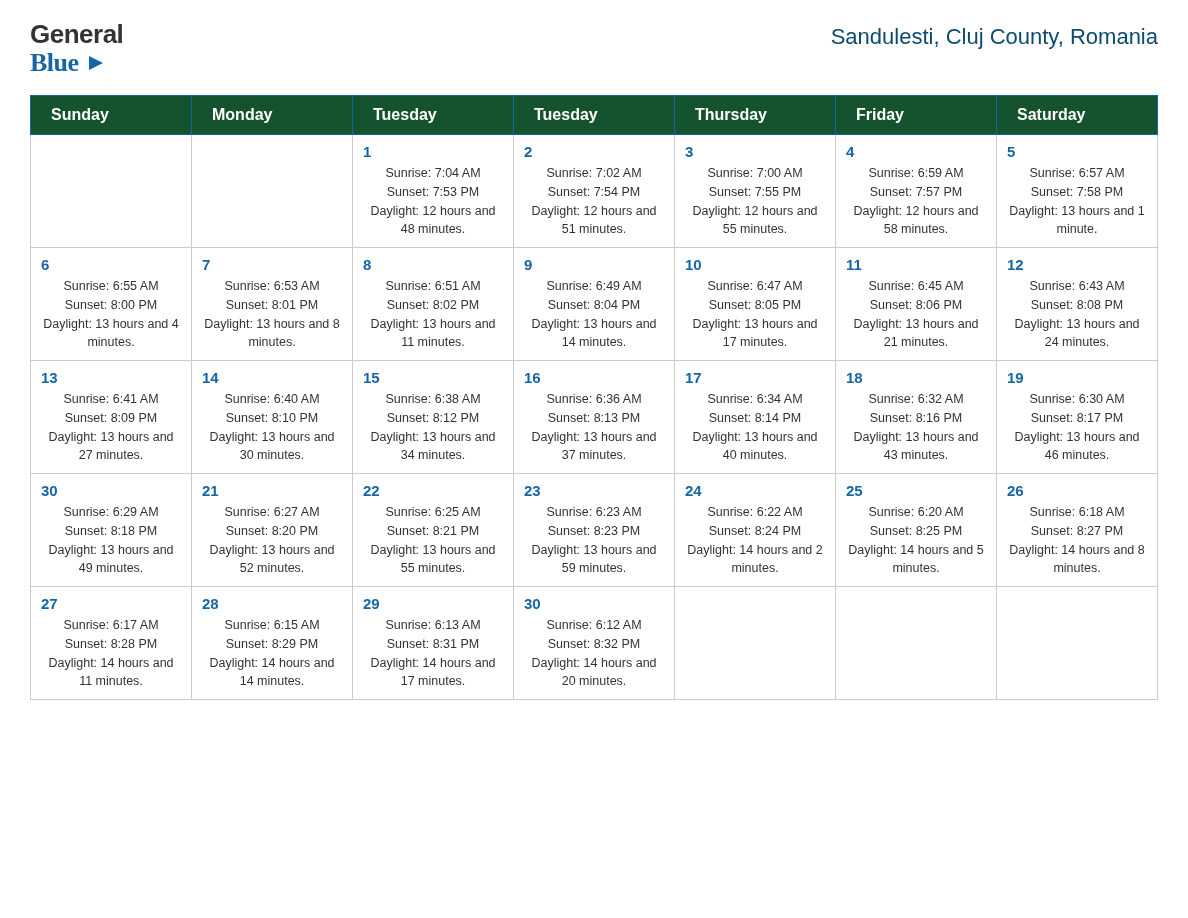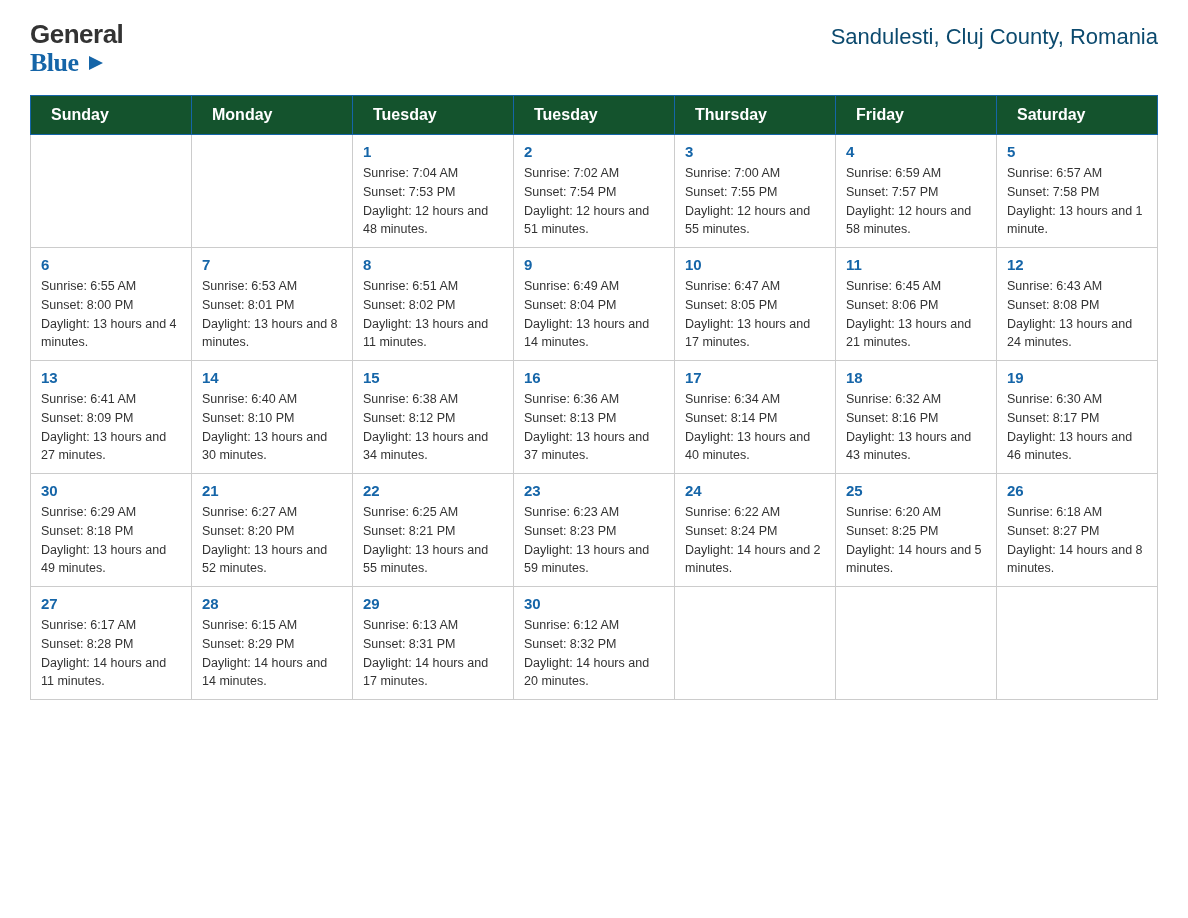--- a/index.html
+++ b/index.html
@@ -63,20 +63,21 @@
       font-size: 15px;
       font-weight: bold;
       color: #1565a8;
       display: block;
       margin-bottom: 4px;
     }
     .day-info {
       font-size: 12.5px;
       color: #333;
       line-height: 1.5;
+      text-align: center;
     }
     .logo-row {
       display: flex;
       flex-direction: row;
       align-items: center;
     }
     .logo-text-col {
       display: flex;
       flex-direction: column;
     }

